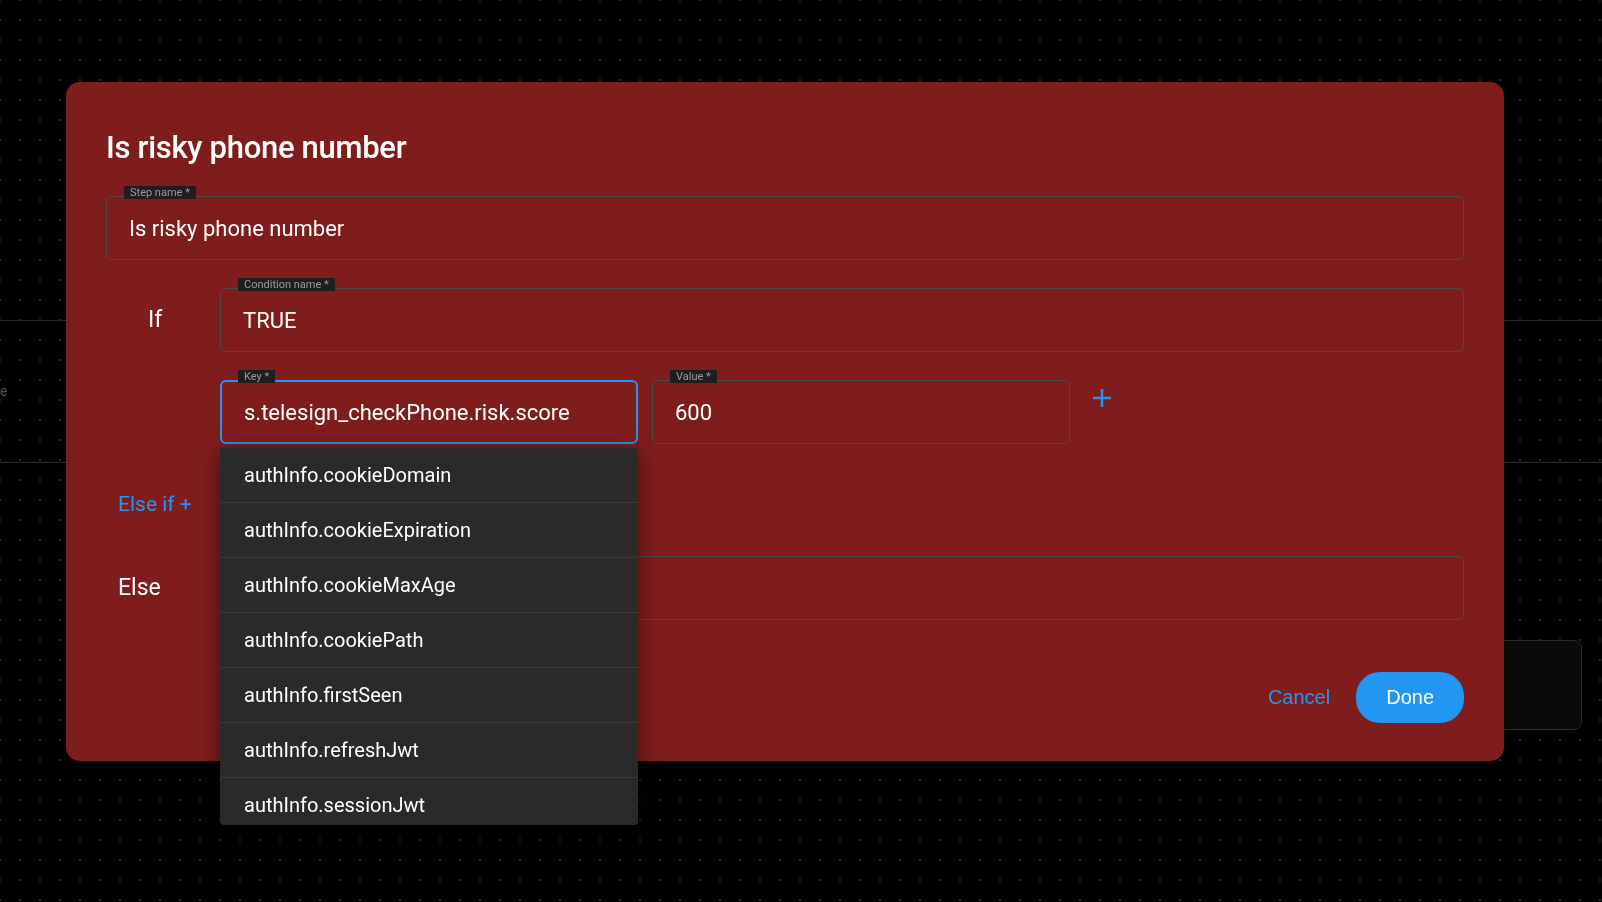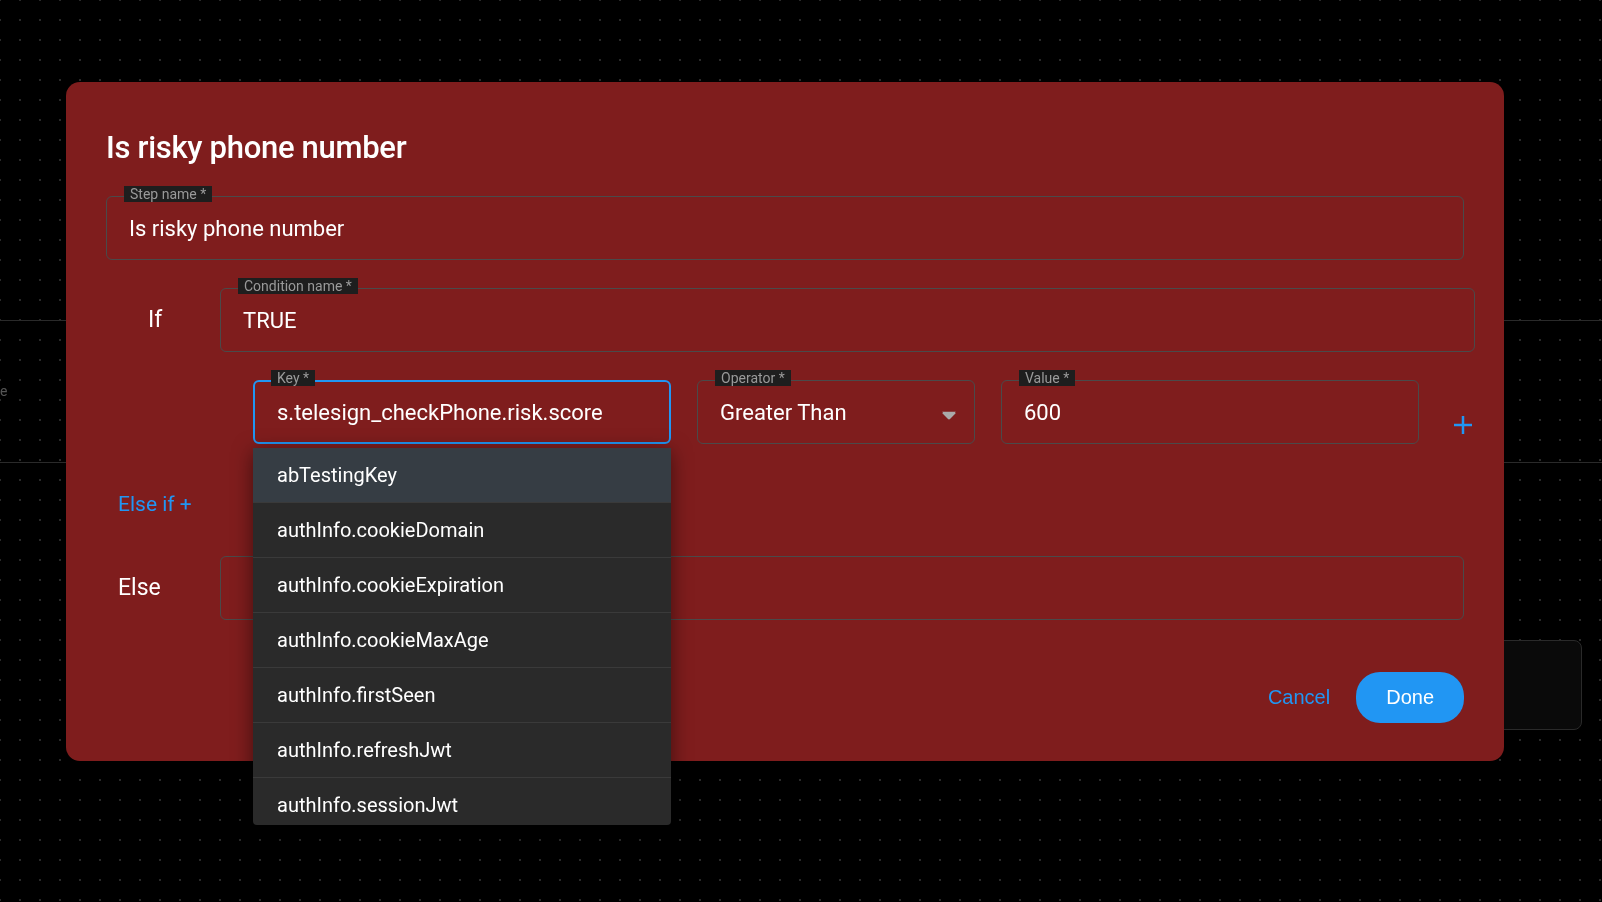--- a/index.html
+++ b/index.html
@@ -75,21 +75,21 @@
       position: relative;
       margin-bottom: 28px;
     }
 
     .field-label {
       position: absolute;
       top: -10px;
       left: 18px;
       background: #1e1e1e;
       padding: 0 6px;
-      font-size: 14px;
+      font-size: 11px;
       color: #9a9a9a;
       z-index: 2;
     }
 
     .field-input {
       width: 100%;
       height: 64px;
       background: transparent;
       border: 1px solid #4a4a4a;
       border-radius: 6px;
@@ -109,25 +109,24 @@
       align-items: flex-start;
       margin-bottom: 16px;
     }
 
     .row-content {
       flex: 1;
     }
 
     .condition-row {
       display: flex;
-      gap: 26px;
-      align-items: flex-end;
+      gap: 14px;
+      align-items: flex-start;
       margin-top: 28px;
       position: relative;
-      margin-left: 33px;
     }
 
     .key-field {
       position: relative;
       width: 418px;
     }
 
     .operator-field {
       position: relative;
       width: 278px;
@@ -305,42 +304,30 @@
         <input class="field-input" type="text" value="TRUE" style="">
       </div>
 
       <div class="condition-row">
 
         <div class="key-field">
           <span class="field-label">Key *</span>
           <input class="field-input focused" type="text" value="s.telesign_checkPhone.risk.score" style="">
 
           <div class="autocomplete-dropdown">
-            <div class="autocomplete-item highlighted">abTestingKey</div>
             <div class="autocomplete-item">authInfo.cookieDomain</div>
             <div class="autocomplete-item">authInfo.cookieExpiration</div>
             <div class="autocomplete-item">authInfo.cookieMaxAge</div>
+            <div class="autocomplete-item">authInfo.cookiePath</div>
             <div class="autocomplete-item">authInfo.firstSeen</div>
             <div class="autocomplete-item">authInfo.refreshJwt</div>
             <div class="autocomplete-item" style="padding-bottom:8px">authInfo.sessionJwt</div>
           </div>
         </div>
 
-        <div class="operator-field">
-          <span class="field-label">Operator *</span>
-          <div class="select-input">
-            <span>Greater Than</span>
-            <span class="dropdown-arrow">
-              <svg width="14" height="8" viewBox="0 0 14 8" fill="none">
-                <path d="M1 1L7 7L13 1" stroke="#aaaaaa" stroke-width="2" fill="#aaaaaa"></path>
-                <polygon points="0,0 14,0 7,8" fill="#aaaaaa"></polygon>
-              </svg>
-            </span>
-          </div>
-        </div>
 
         <div class="value-field">
           <span class="field-label">Value *</span>
           <input class="field-input" type="text" value="600" style="">
         </div>
 
         <div class="plus-icon">
           <svg width="24" height="24" viewBox="0 0 24 24">
             <line x1="12" y1="3" x2="12" y2="21" stroke="#2196f3" stroke-width="2.5"></line>
             <line x1="3" y1="12" x2="21" y2="12" stroke="#2196f3" stroke-width="2.5"></line>

